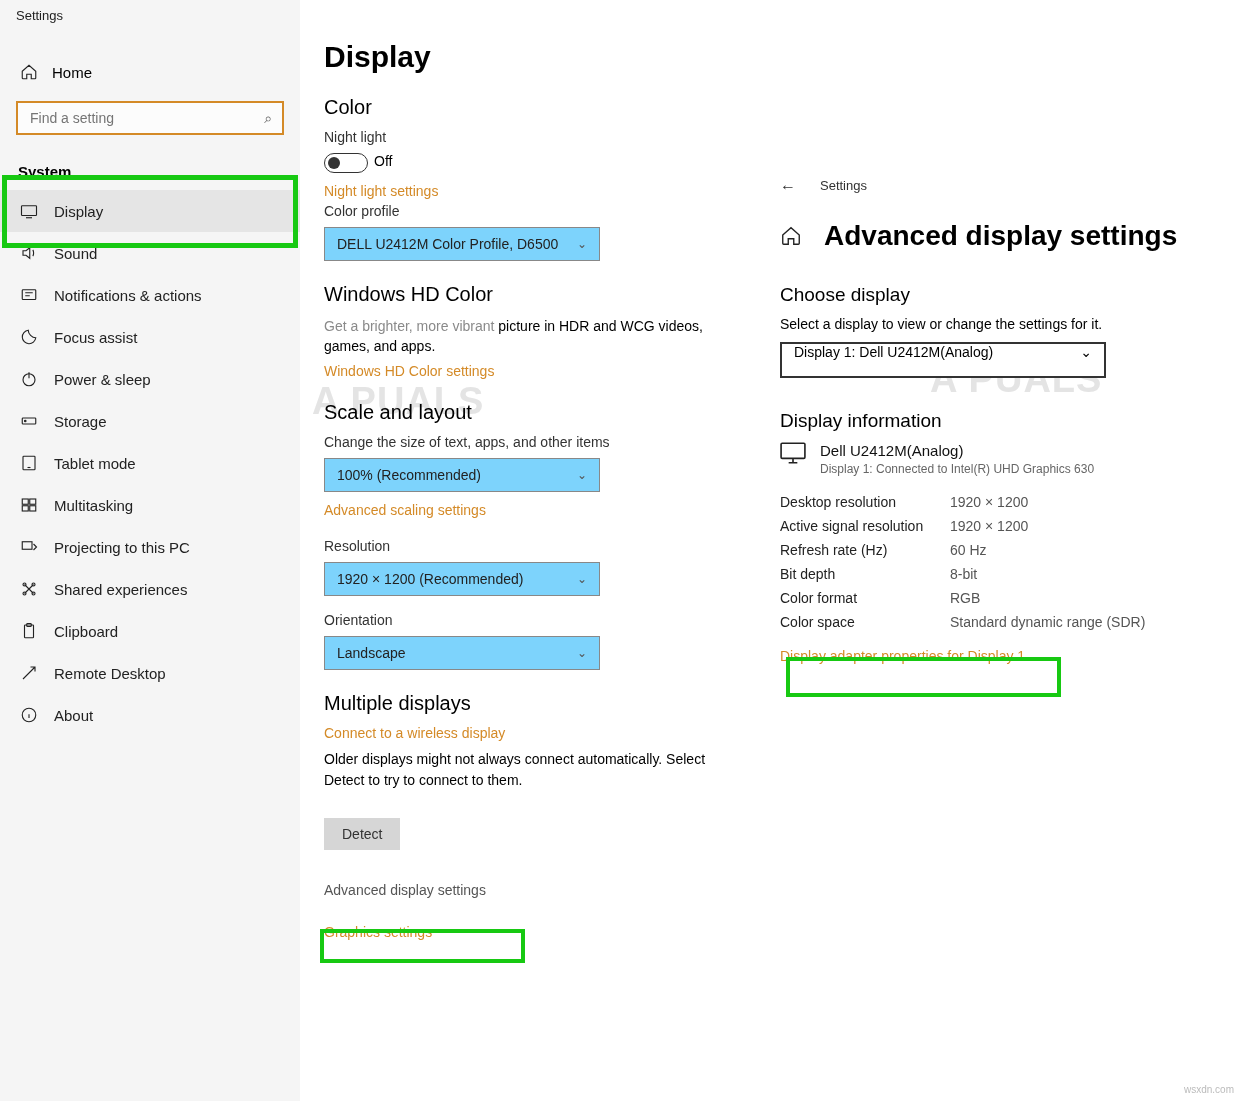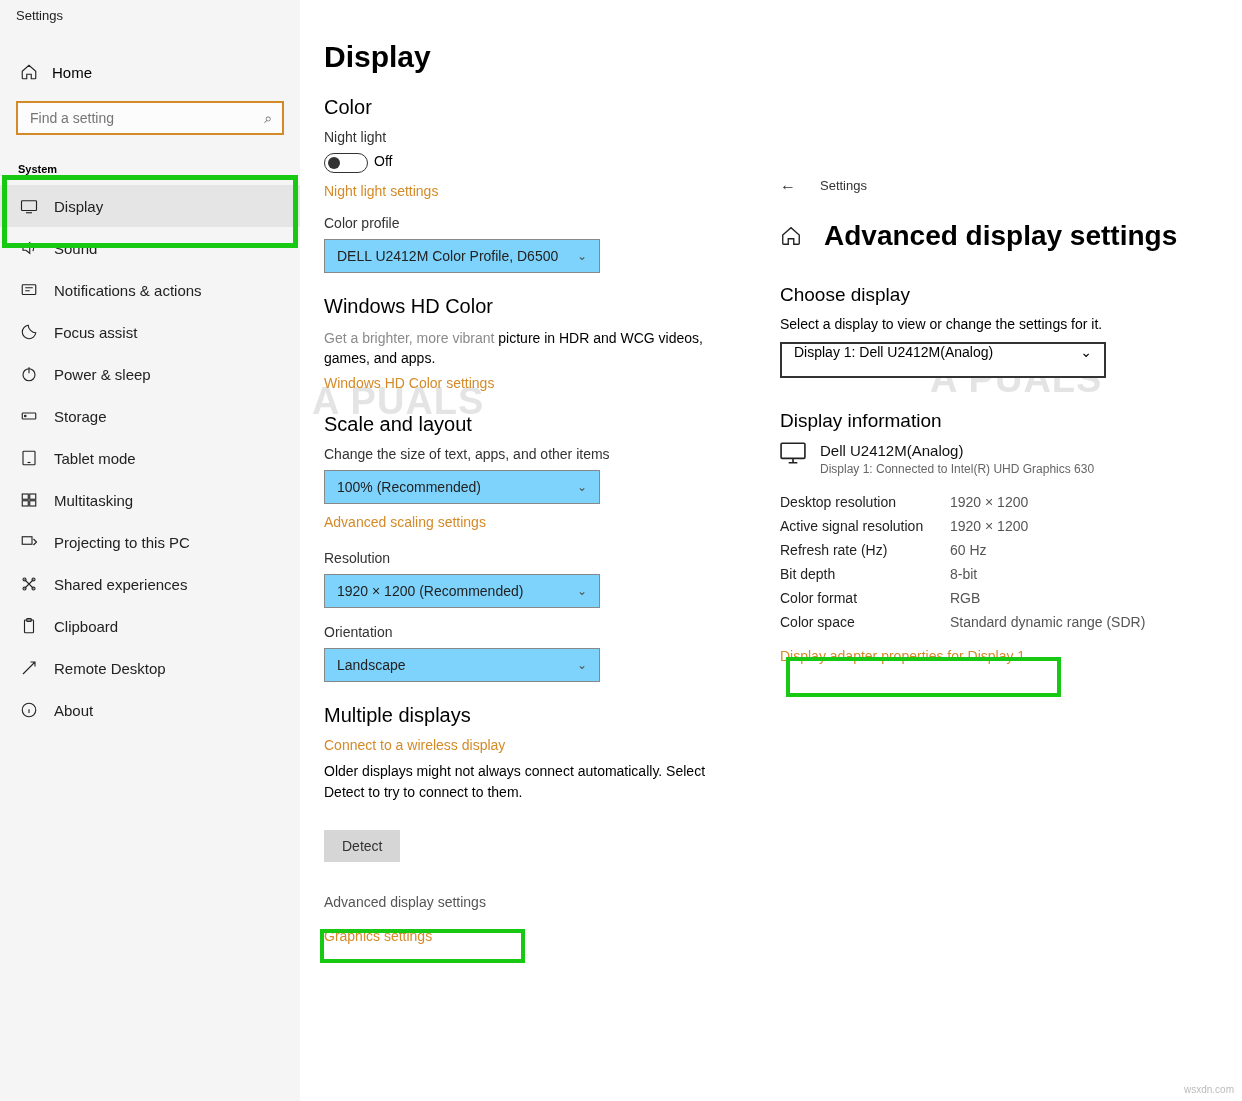--- a/index.html
+++ b/index.html
@@ -30,21 +30,21 @@
     font-size: 15px;
   }
   .search-box {
     display: flex; align-items: center; justify-content: flex-end;
     margin: 8px 16px 22px 16px; height: 34px;
     border: 2px solid #d48a27; background: #fcfcfc;
     padding: 0 10px; font-size: 14px; color: #666;
   }
   .search-box input { border:0;background:transparent;outline:none;flex:1;font-size:14px;font-family:inherit;color:#333; }
   .search-icon { font-size: 14px; color: #666; }
-  .cat-heading { font-weight: 600; padding: 6px 18px 10px 18px; font-size:11px; }
+  .cat-heading { font-weight: 600; padding: 6px 18px 10px 18px; font-size:15px; }
   .nav-item {
     display: flex; align-items: center; gap: 16px;
     padding: 12px 18px 12px 20px; font-size: 15px; color:#222;
     cursor: pointer;
   }
   .nav-item svg { width:18px;height:18px;stroke:#222;fill:none;stroke-width:1.5;flex-shrink:0 }
   .nav-item.active { background: #e5e5e5; }
   .highlight-green-1 {
     position:absolute; left:2px; top:175px; width:296px; height:73px;
     border:5px solid #17c912; pointer-events:none;
@@ -233,21 +233,21 @@
   <h1 class="page-h1">Display</h1>
 
   <div class="sec">Color</div>
   <div class="label-sm">Night light</div>
   <div class="toggle-row">
     <div class="toggle"></div>
     <span>Off</span>
   </div>
   <a class="link-accent">Night light settings</a>
 
-  <div class="label-sm" style="margin-top:16px">Color profile</div>
+  <div class="label-sm" style="margin-top:4px">Color profile</div>
   <div class="select">
     <span>DELL U2412M Color Profile, D6500</span>
     <span class="chev">⌄</span>
   </div>
 
   <div class="sec">Windows HD Color</div>
   <div class="hd-para">
     <span class="muted">Get a brighter, more vibrant </span><span>picture in HDR and WCG videos, games, and apps.</span>
   </div>
   <a class="link-accent">Windows HD Color settings</a>
@@ -271,21 +271,21 @@
     <span>Landscape</span>
     <span class="chev">⌄</span>
   </div>
 
   <div class="sec">Multiple displays</div>
   <a class="link-accent2">Connect to a wireless display</a>
   <div class="det-para">Older displays might not always connect automatically. Select Detect to try to connect to them.</div>
   <button class="btn">Detect</button>
 
   <div style="margin-top:32px;color:#555">Advanced display settings</div>
-  <a class="link-accent" style="margin-top:18px">Graphics settings</a>
+  <a class="link-accent" style="margin-top:26px">Graphics settings</a>
 </div>
 
 <div class="panel-right">
   <div class="back-row">
     <span class="back-arrow">←</span>
     <span>Settings</span>
   </div>
   <div class="adv-title-row">
     <svg class="ic" style="width:22px;height:22px" viewBox="0 0 24 24">
         <path d="M3 11 12 3l9 8v9a1 1 0 0 1-1 1h-5v-6h-6v6H4a1 1 0 0 1-1-1z"></path>

